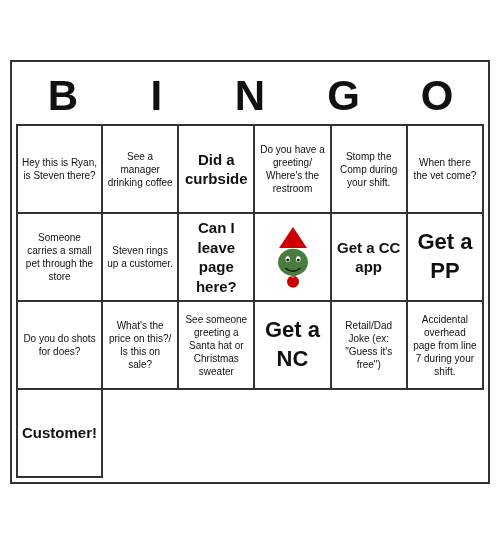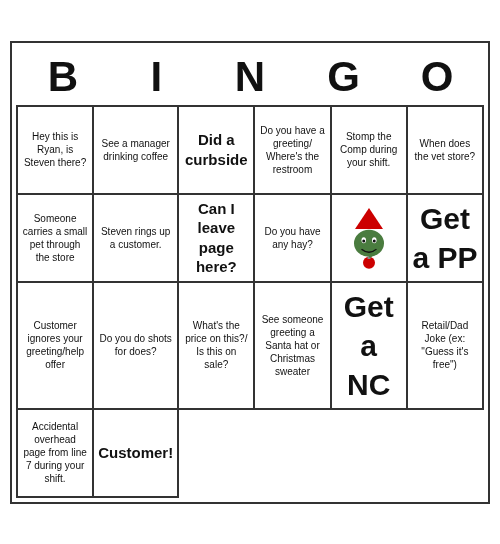--- a/index.html
+++ b/index.html
@@ -43,21 +43,21 @@
       display: flex;
       align-items: center;
       justify-content: center;
       padding: 4px;
       text-align: center;
       font-size: 11px;
       color: #111;
       position: relative;
     }
     .cell.large-text {
-      font-size: 30px;
+      font-size: 22px;
       font-weight: bold;
     }
     .cell.medium-text {
       font-size: 15px;
       font-weight: bold;
     }
     .cell.small-text {
       font-size: 10px;
     }
     .cell-inner {
@@ -94,33 +94,30 @@
       <div class="cell medium-text">
         <div class="cell-inner">Did a curbside</div>
       </div>
       <div class="cell small-text">
         <div class="cell-inner">Do you have a greeting/ Where's the restroom</div>
       </div>
       <div class="cell small-text">
         <div class="cell-inner">Stomp the Comp during your shift.</div>
       </div>
       <div class="cell small-text">
-        <div class="cell-inner">When does the vet store?</div>
+        <div class="cell-inner">When there the vet come?</div>
       </div>
       <div class="cell small-text">
         <div class="cell-inner">Someone carries a small pet through the store</div>
       </div>
       <div class="cell small-text">
         <div class="cell-inner">Steven rings up a customer.</div>
       </div>
       <div class="cell medium-text">
         <div class="cell-inner">Can I leave page here?</div>
-      </div>
-      <div class="cell small-text">
-        <div class="cell-inner">Do you have any hay?</div>
       </div>
       <div class="cell grinch-cell">
       <svg class="grinch-svg" viewBox="0 0 80 90" xmlns="http://www.w3.org/2000/svg">
 
         <polygon points="40,5 20,35 60,35" fill="#cc0000"></polygon>
         <rect x="18" y="33" width="44" height="7" rx="3" fill="#fff"></rect>
 
         <ellipse cx="40" cy="52" rx="20" ry="18" fill="#4a7c3f"></ellipse>
 
         <ellipse cx="33" cy="48" rx="3" ry="4" fill="#fff"></ellipse>
@@ -129,25 +126,25 @@
         <circle cx="47" cy="49" r="2" fill="#111"></circle>
 
         <path d="M30 60 Q40 68 50 60" stroke="#111" stroke-width="2" fill="none"></path>
 
         <circle cx="40" cy="78" r="8" fill="#cc0000"></circle>
         <rect x="38" y="69" width="4" height="4" fill="#888"></rect>
 
         <line x1="40" y1="70" x2="55" y2="60" stroke="#4a7c3f" stroke-width="4"></line>
       </svg>
     </div>
+      <div class="cell medium-text">
+        <div class="cell-inner">Get a CC app</div>
+      </div>
       <div class="cell large-text">
         <div class="cell-inner">Get a PP</div>
-      </div>
-      <div class="cell small-text">
-        <div class="cell-inner">Customer ignores your greeting/help offer</div>
       </div>
       <div class="cell small-text">
         <div class="cell-inner">Do you do shots for does?</div>
       </div>
       <div class="cell small-text">
         <div class="cell-inner">What's the price on this?/ Is this on sale?</div>
       </div>
       <div class="cell small-text">
         <div class="cell-inner">See someone greeting a Santa hat or Christmas sweater</div>
       </div>

